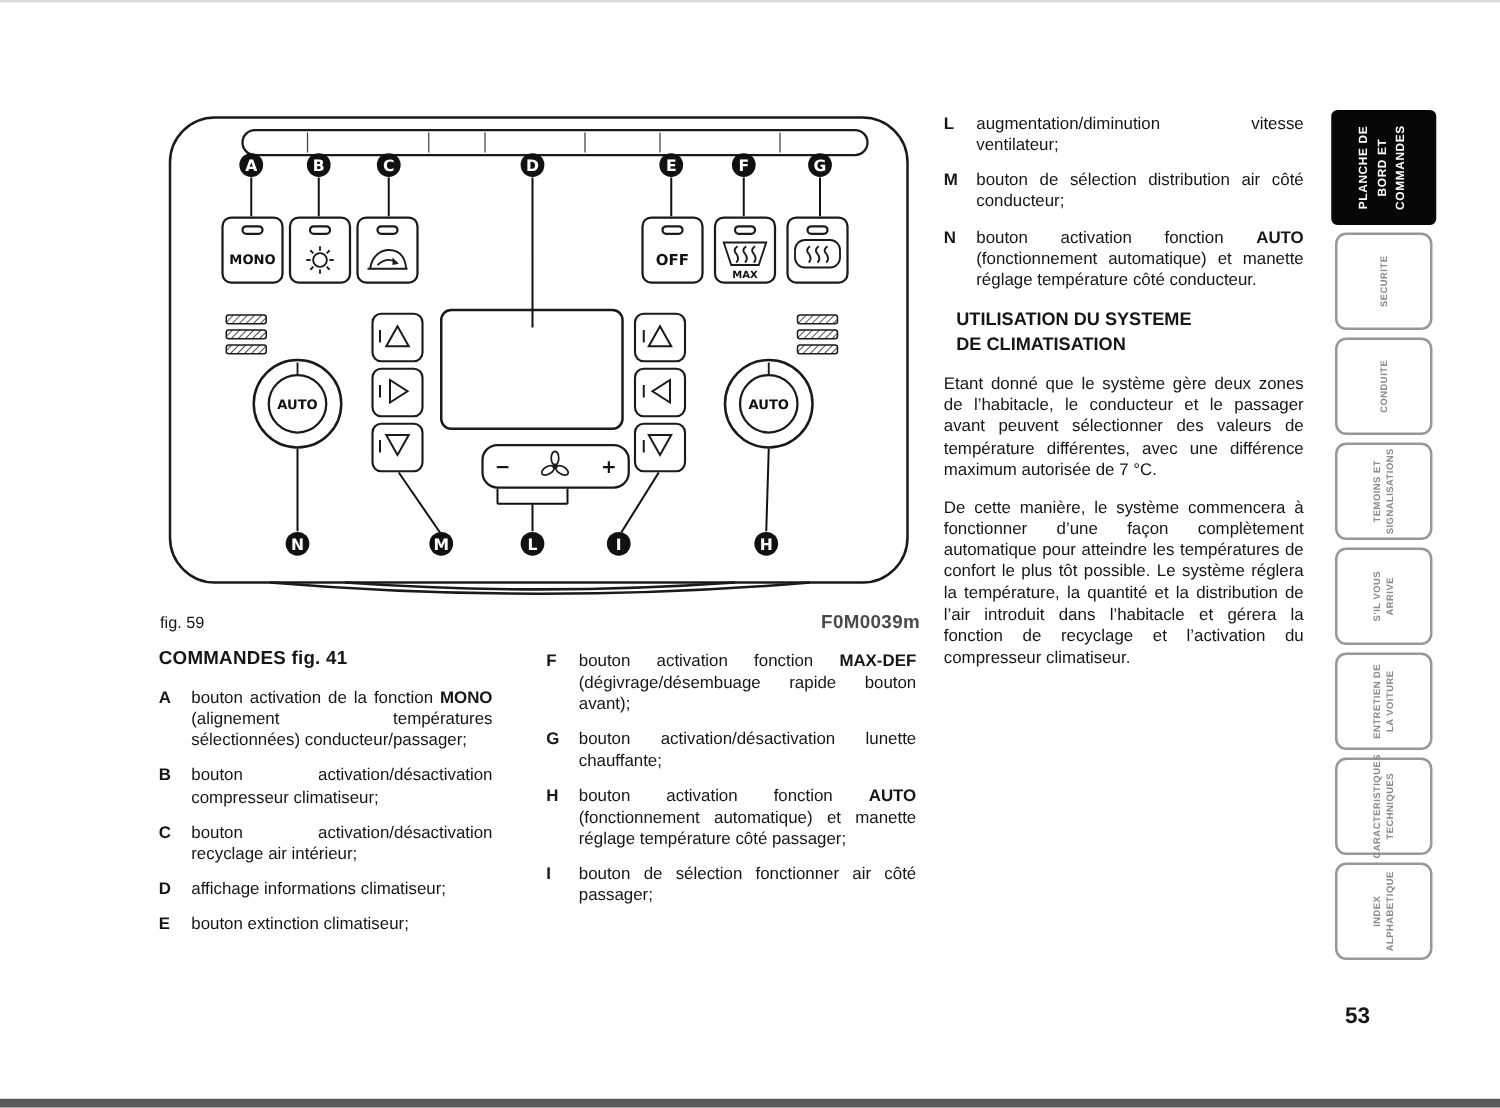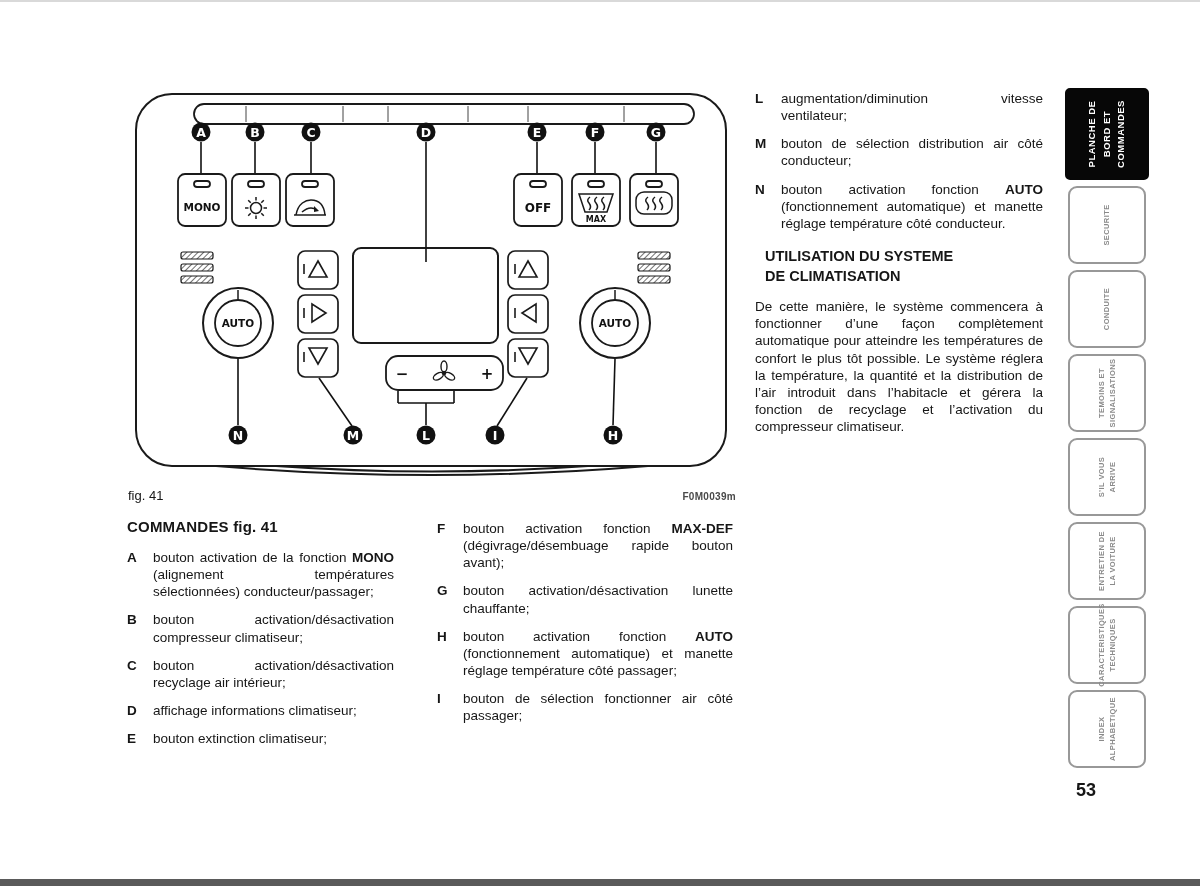--- a/index.html
+++ b/index.html
@@ -7,21 +7,21 @@
     width:1200px; height:886px; position:relative; overflow:hidden;
     background:#ffffff; color:#161616;
     font-family:"Liberation Sans","DejaVu Sans",sans-serif;
   }
   .scan-edge-top { position:absolute; left:0; top:0; width:1200px; height:2px; background:#d9d9d9; }
   .scan-edge-bottom { position:absolute; left:0; bottom:0; width:1200px; height:7px; background:#5a5a5a; }
 
   .diagram { position:absolute; left:126px; top:86px; width:612px; }
   .caption-row { display:flex; justify-content:space-between; align-items:baseline; margin-top:0; padding:0 2px; }
   .fig-label { font-size:13px; }
-  .fig-code { font-size:10px; font-weight:bold; color:#4a4a4a; letter-spacing:.3px; }
+  .fig-code { font-size:15px; font-weight:bold; color:#4a4a4a; letter-spacing:.3px; }
 
   .commands-title { position:absolute; left:127px; top:518px; font-size:15px; font-weight:bold; letter-spacing:.2px; }
 
   .col { position:absolute; font-size:13.5px; line-height:1.27; }
   .col1 { left:127px; top:549px; width:267px; }
   .col2 { left:437px; top:520px; width:296px; }
   .col3 { left:755px; top:90px;  width:288px; }
 
   .item { display:flex; margin-bottom:11px; }
   .item-key { width:26px; flex:none; font-weight:bold; }
@@ -37,21 +37,21 @@
          border:2px solid #989898; border-radius:9px; background:#fff; }
   .tab.active { width:84px; height:92px; margin-left:-3px; background:#070707; border-color:#070707; border-radius:5px; }
   .tab-label {
     position:absolute; left:50%; top:50%;
     transform:translate(-50%,-50%) rotate(-90deg);
     white-space:pre-line; text-align:center; width:max-content;
     font-weight:bold; font-size:7.5px; line-height:1.5; letter-spacing:.4px; color:#8a8a8a;
   }
   .tab.active .tab-label { color:#ffffff; font-size:9.5px; line-height:1.55; letter-spacing:.5px; }
 
-  .page-number { position:absolute; left:1076px; top:780px; font-size:18px; font-weight:bold; }
+  .page-number { position:absolute; left:1076px; top:802px; font-size:18px; font-weight:bold; }
 
   svg text { font-family:"DejaVu Sans","Liberation Sans",sans-serif; }
   .callout-letter { fill:#ffffff; font-size:12.5px; font-weight:bold; }
   .btn-label { fill:#111111; font-weight:bold; }
 </style>
 </head>
 <body>
 
 <div class="scan-edge-top"></div>
 
@@ -243,21 +243,21 @@
     </g>
 
     <text x="76" y="125" text-anchor="middle" font-size="10.5" class="btn-label">MONO</text>
     <text x="412" y="126" text-anchor="middle" font-size="12" class="btn-label">OFF</text>
     <text x="470" y="136" text-anchor="middle" font-size="8" class="btn-label">MAX</text>
     <text x="112" y="241" text-anchor="middle" font-size="10.5" class="btn-label">AUTO</text>
     <text x="489" y="241" text-anchor="middle" font-size="10.5" class="btn-label">AUTO</text>
   </svg>
 
   <div class="caption-row">
-    <span class="fig-label">fig. 41</span>
+    <span class="fig-label">fig. 59</span>
     <span class="fig-code">F0M0039m</span>
   </div>
 </div>
 
 <div class="commands-title">COMMANDES fig. 41</div>
 
 <div class="col col1">
   <div class="item">
     <span class="item-key">A</span>
     <span class="item-body"><span>bouton activation de la fonction </span><b>MONO</b><span> (alignement températures sélectionnées) conducteur/passager;</span></span>
@@ -309,20 +309,21 @@
     <span class="item-body"><span>bouton de sélection distribution air côté conducteur;</span></span>
   </div>
   <div class="item">
     <span class="item-key">N</span>
     <span class="item-body"><span>bouton activation fonction </span><b>AUTO</b><span> (fonctionnement automatique) et manette réglage température côté conducteur.</span></span>
   </div>
 
   <div class="section-title">UTILISATION DU SYSTEME
 DE CLIMATISATION</div>
 
+  <p class="para"><span>Etant donné que le système gère deux zones de l’habitacle, le conducteur et le passager avant peuvent sélectionner des valeurs de température différentes, avec une différence maximum autorisée de 7 °C.</span></p>
   <p class="para"><span>De cette manière, le système commencera à fonctionner d’une façon complètement automatique pour atteindre les températures de confort le plus tôt possible. Le système réglera la température, la quantité et la distribution de l’air introduit dans l’habitacle et gérera la fonction de recyclage et l’activation du compresseur climatiseur.</span></p>
 </div>
 
 <div class="sidebar">
   <div class="tab active">
     <span class="tab-label">PLANCHE DE
 BORD ET
 COMMANDES</span>
   </div>
   <div class="tab">

